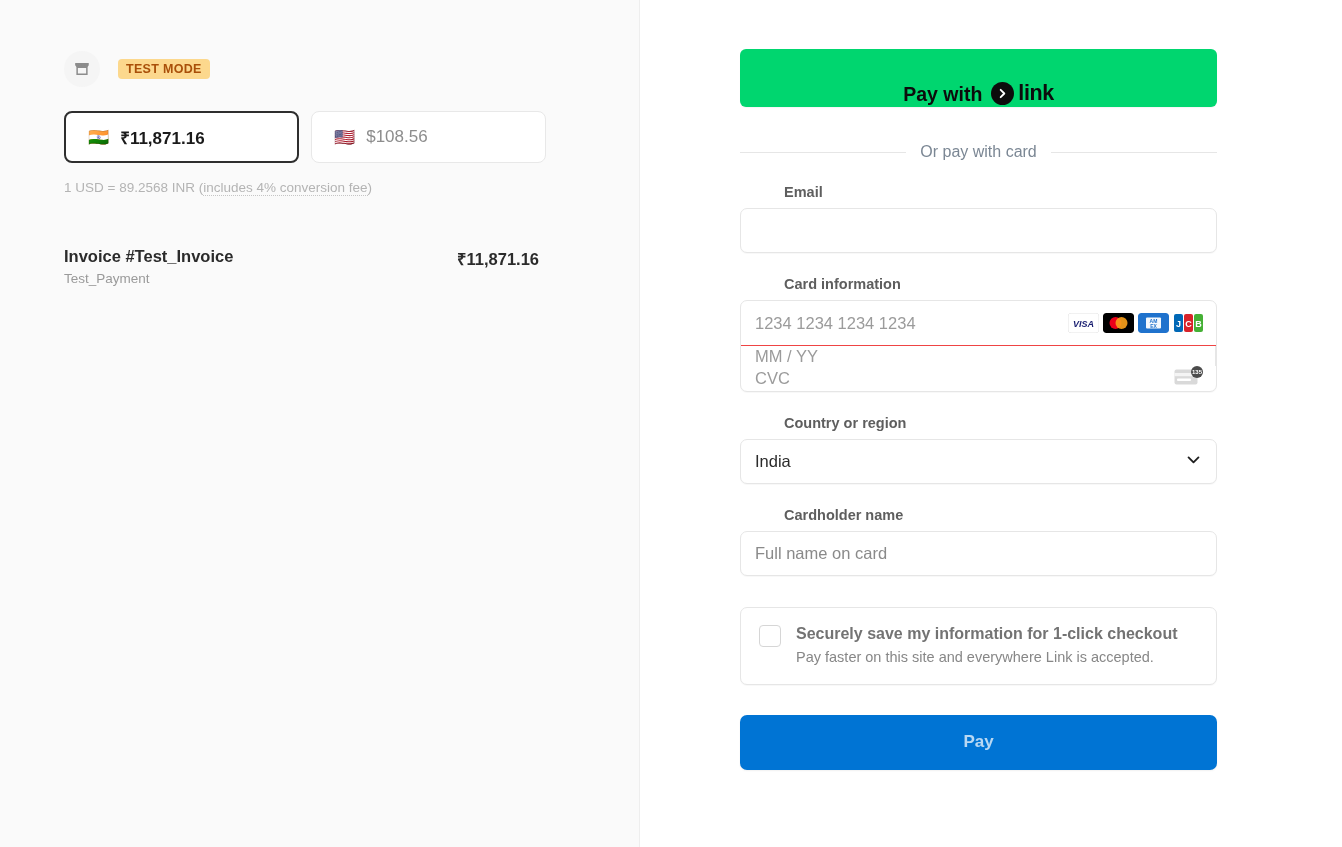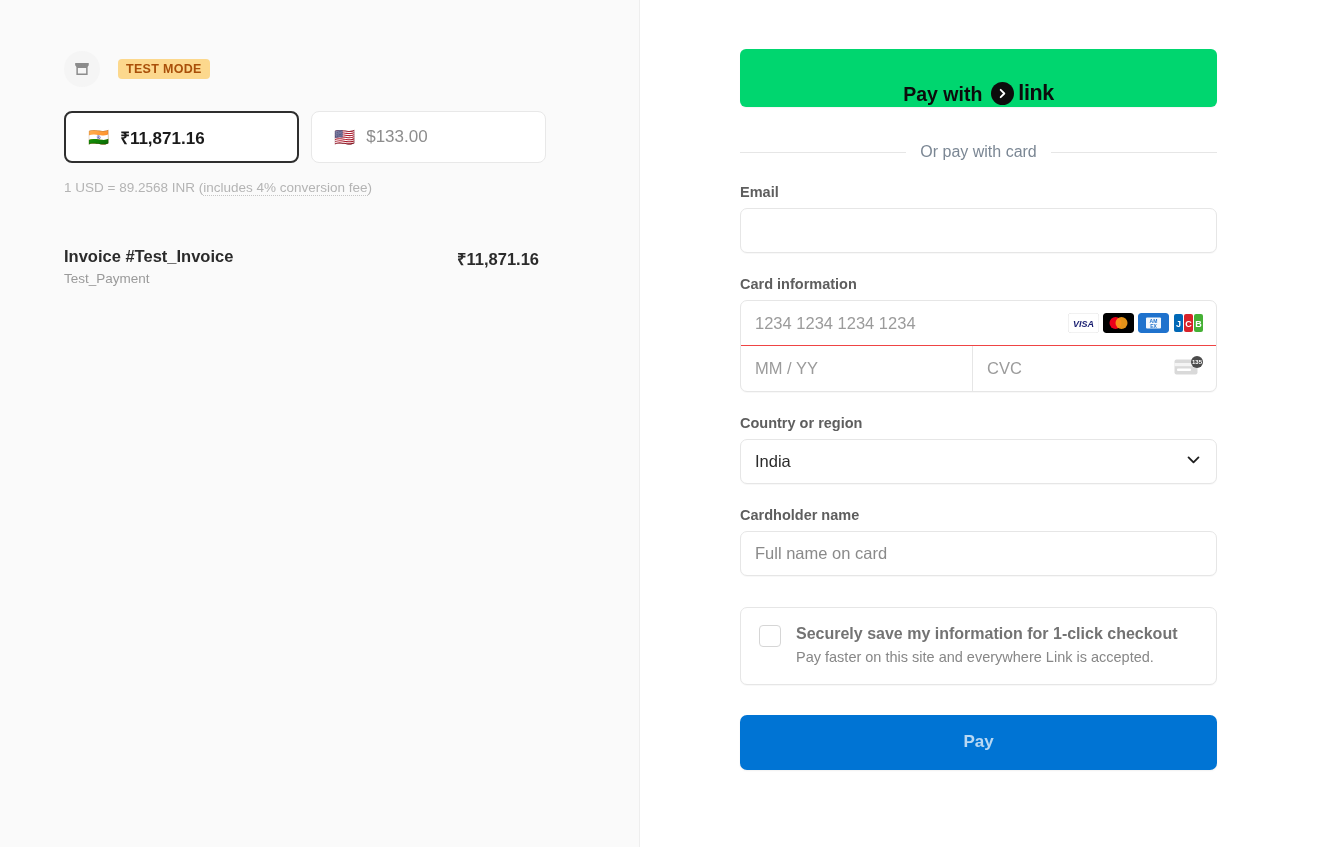--- a/index.html
+++ b/index.html
@@ -108,21 +108,21 @@
   }
   .link-word { font-size: 21.5px; font-weight: bold; color: #0c0c0c; letter-spacing: -0.4px; }
 
   .divider { display: flex; align-items: center; gap: 14px; margin-top: 36px; }
   .divider .line { flex: 1; height: 1px; background: #e6e6e6; }
   .divider .text { font-size: 16px; color: #7b8794; white-space: nowrap; }
 
   .field-group { margin-top: 23px; }
   .field-label {
     font-size: 14.5px; color: #5e5e5e; font-weight: bold;
-    margin-bottom: 8px; display: block;
+    margin-bottom: 8px; display: block; margin-left: 44px;
   }
   .input-box {
     width: 477px; height: 45px;
     border: 1px solid #e6e6e6; border-radius: 7px;
     background: #ffffff;
     box-shadow: 0 1px 1px rgba(0,0,0,0.03);
     display: flex; align-items: center;
     padding: 0 14px;
     font-size: 16.5px; color: #8a8a8a;
   }
@@ -135,21 +135,21 @@
   }
   .card-number-row {
     height: 45px; display: flex; align-items: center;
     padding: 0 12px 0 14px;
     border-bottom: 1px solid #ef4444;
   }
   .card-number-row .ph { flex: 1; font-size: 16.5px; color: #9b9b9b; }
   .brands { display: flex; gap: 4px; align-items: center; }
   .brand { width: 31px; height: 20px; border-radius: 3px; overflow: hidden; }
 
-  .exp-cvc-row { display: flex; height: 45px; }
+  .exp-cvc-row { display: flex; height: 45px; flex-direction: column; }
   .exp-cell {
     flex: 1; display: flex; align-items: center;
     padding-left: 14px; border-right: 1px solid #e6e6e6;
     font-size: 16.5px; color: #9b9b9b;
   }
   .cvc-cell {
     flex: 1; display: flex; align-items: center; justify-content: space-between;
     padding: 0 12px 0 14px;
     font-size: 16.5px; color: #9b9b9b;
   }
@@ -216,21 +216,21 @@
       </div>
 
 
       <div class="currency-options">
         <div class="currency-option selected">
           <span class="flag">🇮🇳</span>
           <span>₹11,871.16</span>
         </div>
         <div class="currency-option unselected">
           <span class="flag">🇺🇸</span>
-          <span>$133.00</span>
+          <span>$108.56</span>
         </div>
       </div>
 
       <div class="fx-note">
         <span>1 USD = 89.2568 INR (</span><span class="dotted">includes 4% conversion fee</span><span>)</span>
       </div>
 
       <div class="invoice-row">
         <div>
           <div class="invoice-title">Invoice #Test_Invoice</div>

